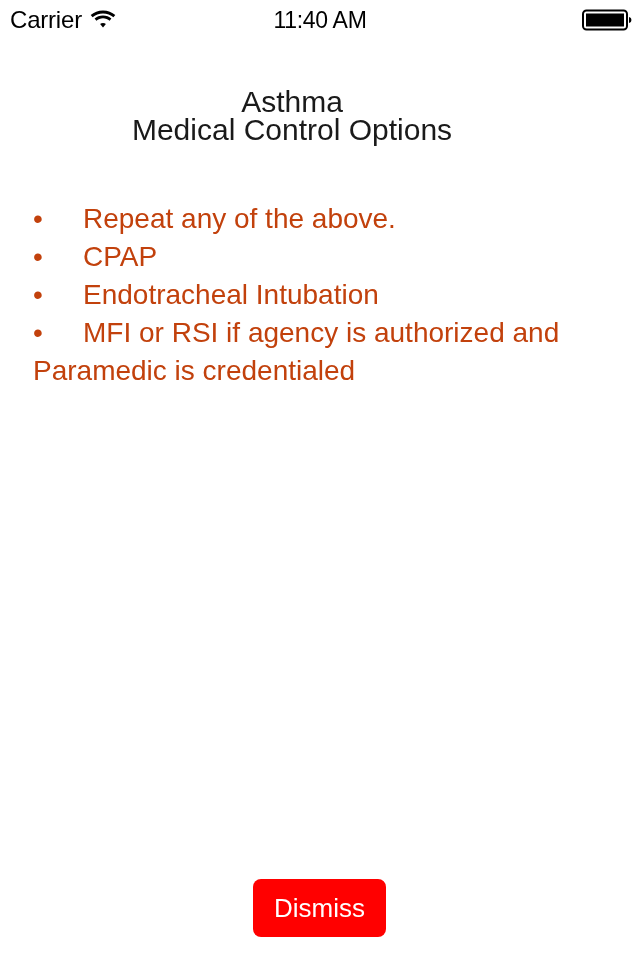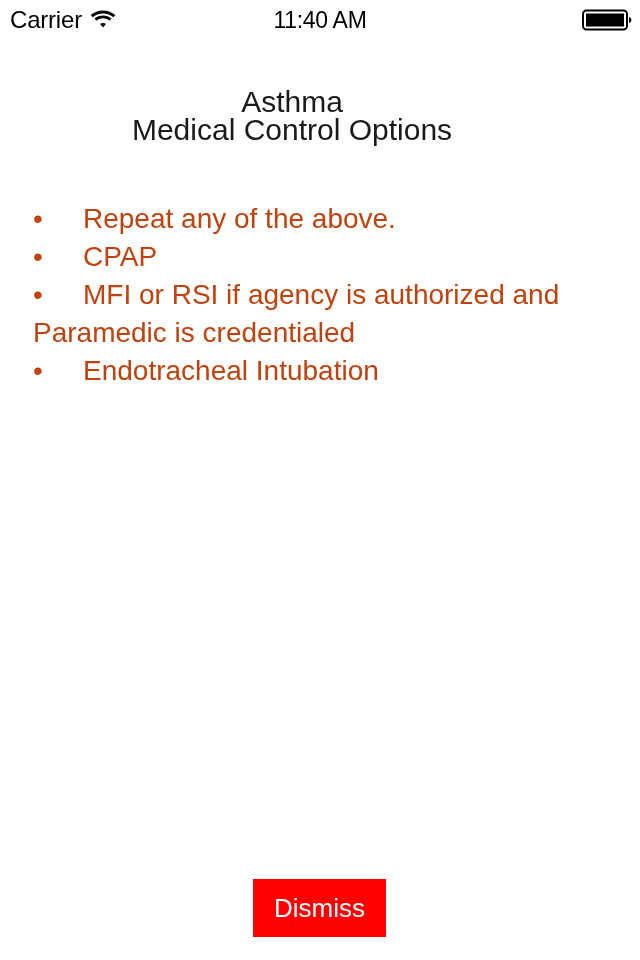--- a/index.html
+++ b/index.html
@@ -118,21 +118,21 @@
 
   
   .dismiss-button {
     position: absolute;
     left: 253px;
     top: 879px;
     width: 133px;
     height: 58px;
     background: #ff0000;
     border: none;
-    border-radius: 0;
+    border-radius: 8px;
     color: #ffffff;
     font-family: "Liberation Sans", sans-serif;
     font-size: 26px;
     line-height: 58px;
     padding: 0;
     text-align: center;
     cursor: pointer;
   }
 </style>
 </head>
@@ -178,22 +178,22 @@
   <div class="list-item">
     <span class="bullet">•</span><span class="item-text">Repeat any of the above.</span>
   </div>
 
 
   <div class="list-item">
     <span class="bullet">•</span><span class="item-text">CPAP</span>
   </div>
 
   <div class="list-item">
-    <span class="bullet">•</span><span class="item-text">MFI or RSI if agency is authorized and Paramedic is credentialed</span>
+    <span class="bullet">•</span><span class="item-text">Endotracheal Intubation</span>
   </div>
 
   <div class="list-item">
-    <span class="bullet">•</span><span class="item-text">Endotracheal Intubation</span>
+    <span class="bullet">•</span><span class="item-text">MFI or RSI if agency is authorized and Paramedic is credentialed</span>
   </div>
 
 </div>
 
 <button class="dismiss-button">Dismiss</button>
 
 </body></html>

